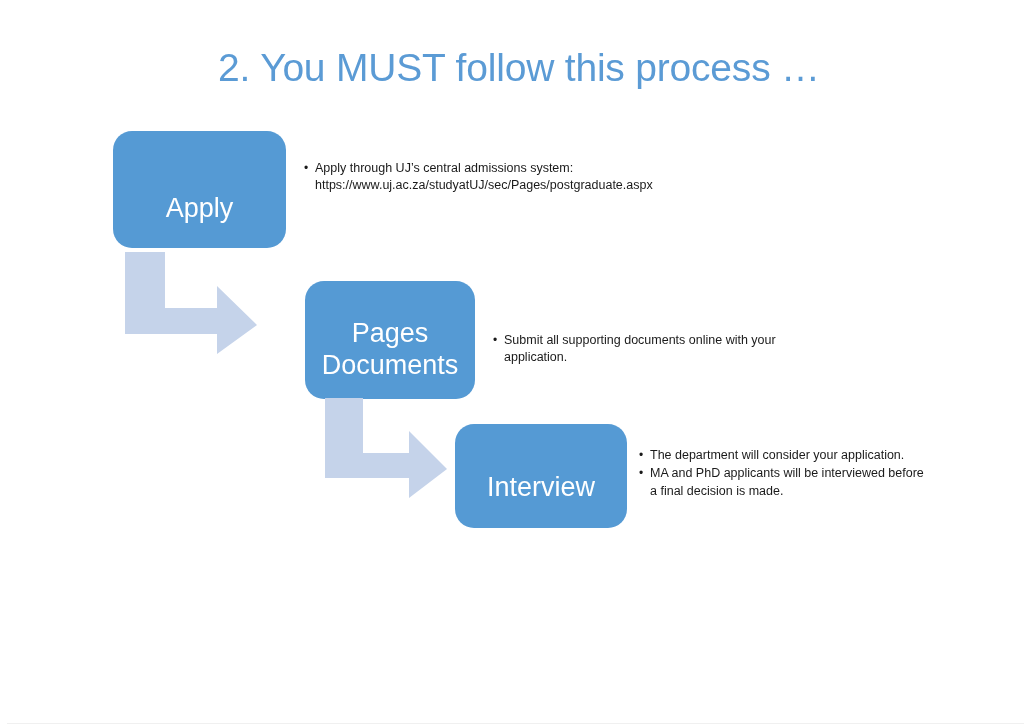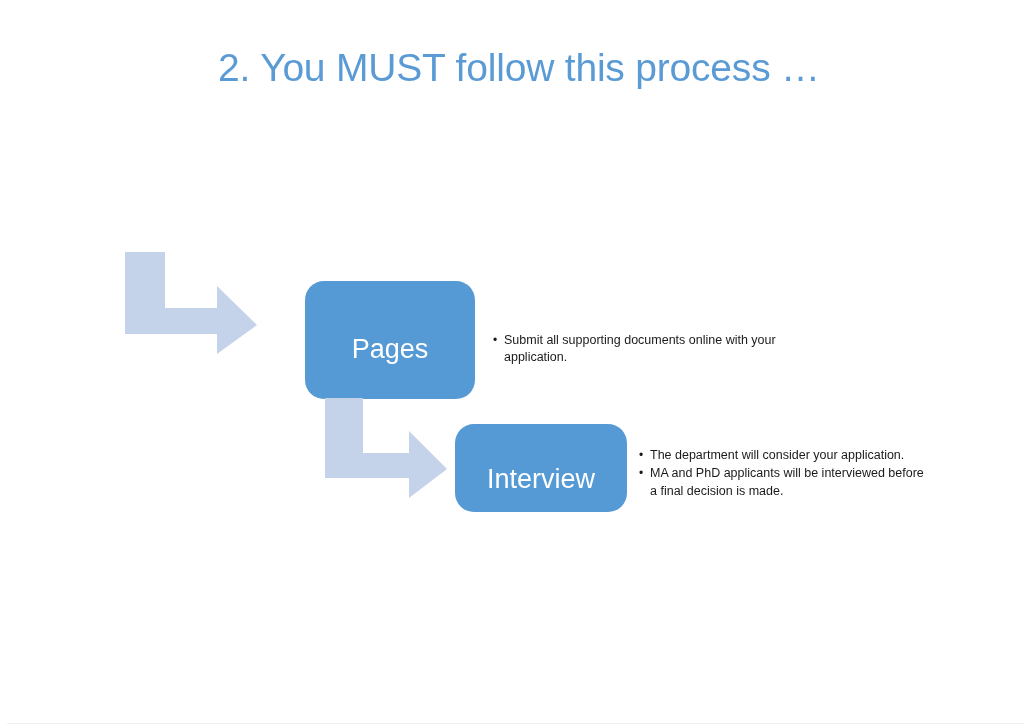--- a/index.html
+++ b/index.html
@@ -72,21 +72,21 @@
   }
   #box-submit .proc-box-label {
     position: relative;
     top: 10px;
   }
 
   #box-interview {
     left: 448px;
     top: 424px;
     width: 172px;
-    height: 88px;
+    height: 104px;
   }
   #box-interview .proc-box-label {
     position: relative;
     top: 12px;
   }
 
   
   .elbow-arrow {
     position: absolute;
   }
@@ -159,29 +159,36 @@
     height: 724px;
   }
 </style>
 </head>
 <body>
 
 <div id="slide">
 
   <div id="slide-title">2. You MUST follow this process …</div>
 
-
+  <div class="proc-box" id="box-apply">
+    <span class="proc-box-label">Apply</span>
+  </div>
+
+  <div class="bullet-block" id="bullets-apply">
+    <p class="bullet-row">Apply through UJ’s central admissions system: https://www.uj.ac.za/studyatUJ/sec/Pages/postgraduate.aspx</p>
+  </div>
 
   <svg class="elbow-arrow" id="arrow-1" viewBox="0 0 132 102" preserveAspectRatio="none">
     <path d="M 0,0 L 40,0 L 40,56 L 92,56 L 92,34 L 132,73 L 92,102 L 92,82 L 0,82 Z" fill="#C5D3EA"></path>
   </svg>
 
   <div class="proc-box" id="box-submit">
     <span class="proc-box-label">
       <span>Pages</span><br>
+      <span>Documents</span>
     </span>
   </div>
 
   <div class="bullet-block" id="bullets-submit">
     <p class="bullet-row">Submit all supporting documents online with your application.</p>
   </div>
 
   <svg class="elbow-arrow" id="arrow-2" viewBox="0 0 122 100" preserveAspectRatio="none">
     <path d="M 0,0 L 38,0 L 38,55 L 84,55 L 84,33 L 122,71 L 84,100 L 84,80 L 0,80 Z" fill="#C5D3EA"></path>
   </svg>

